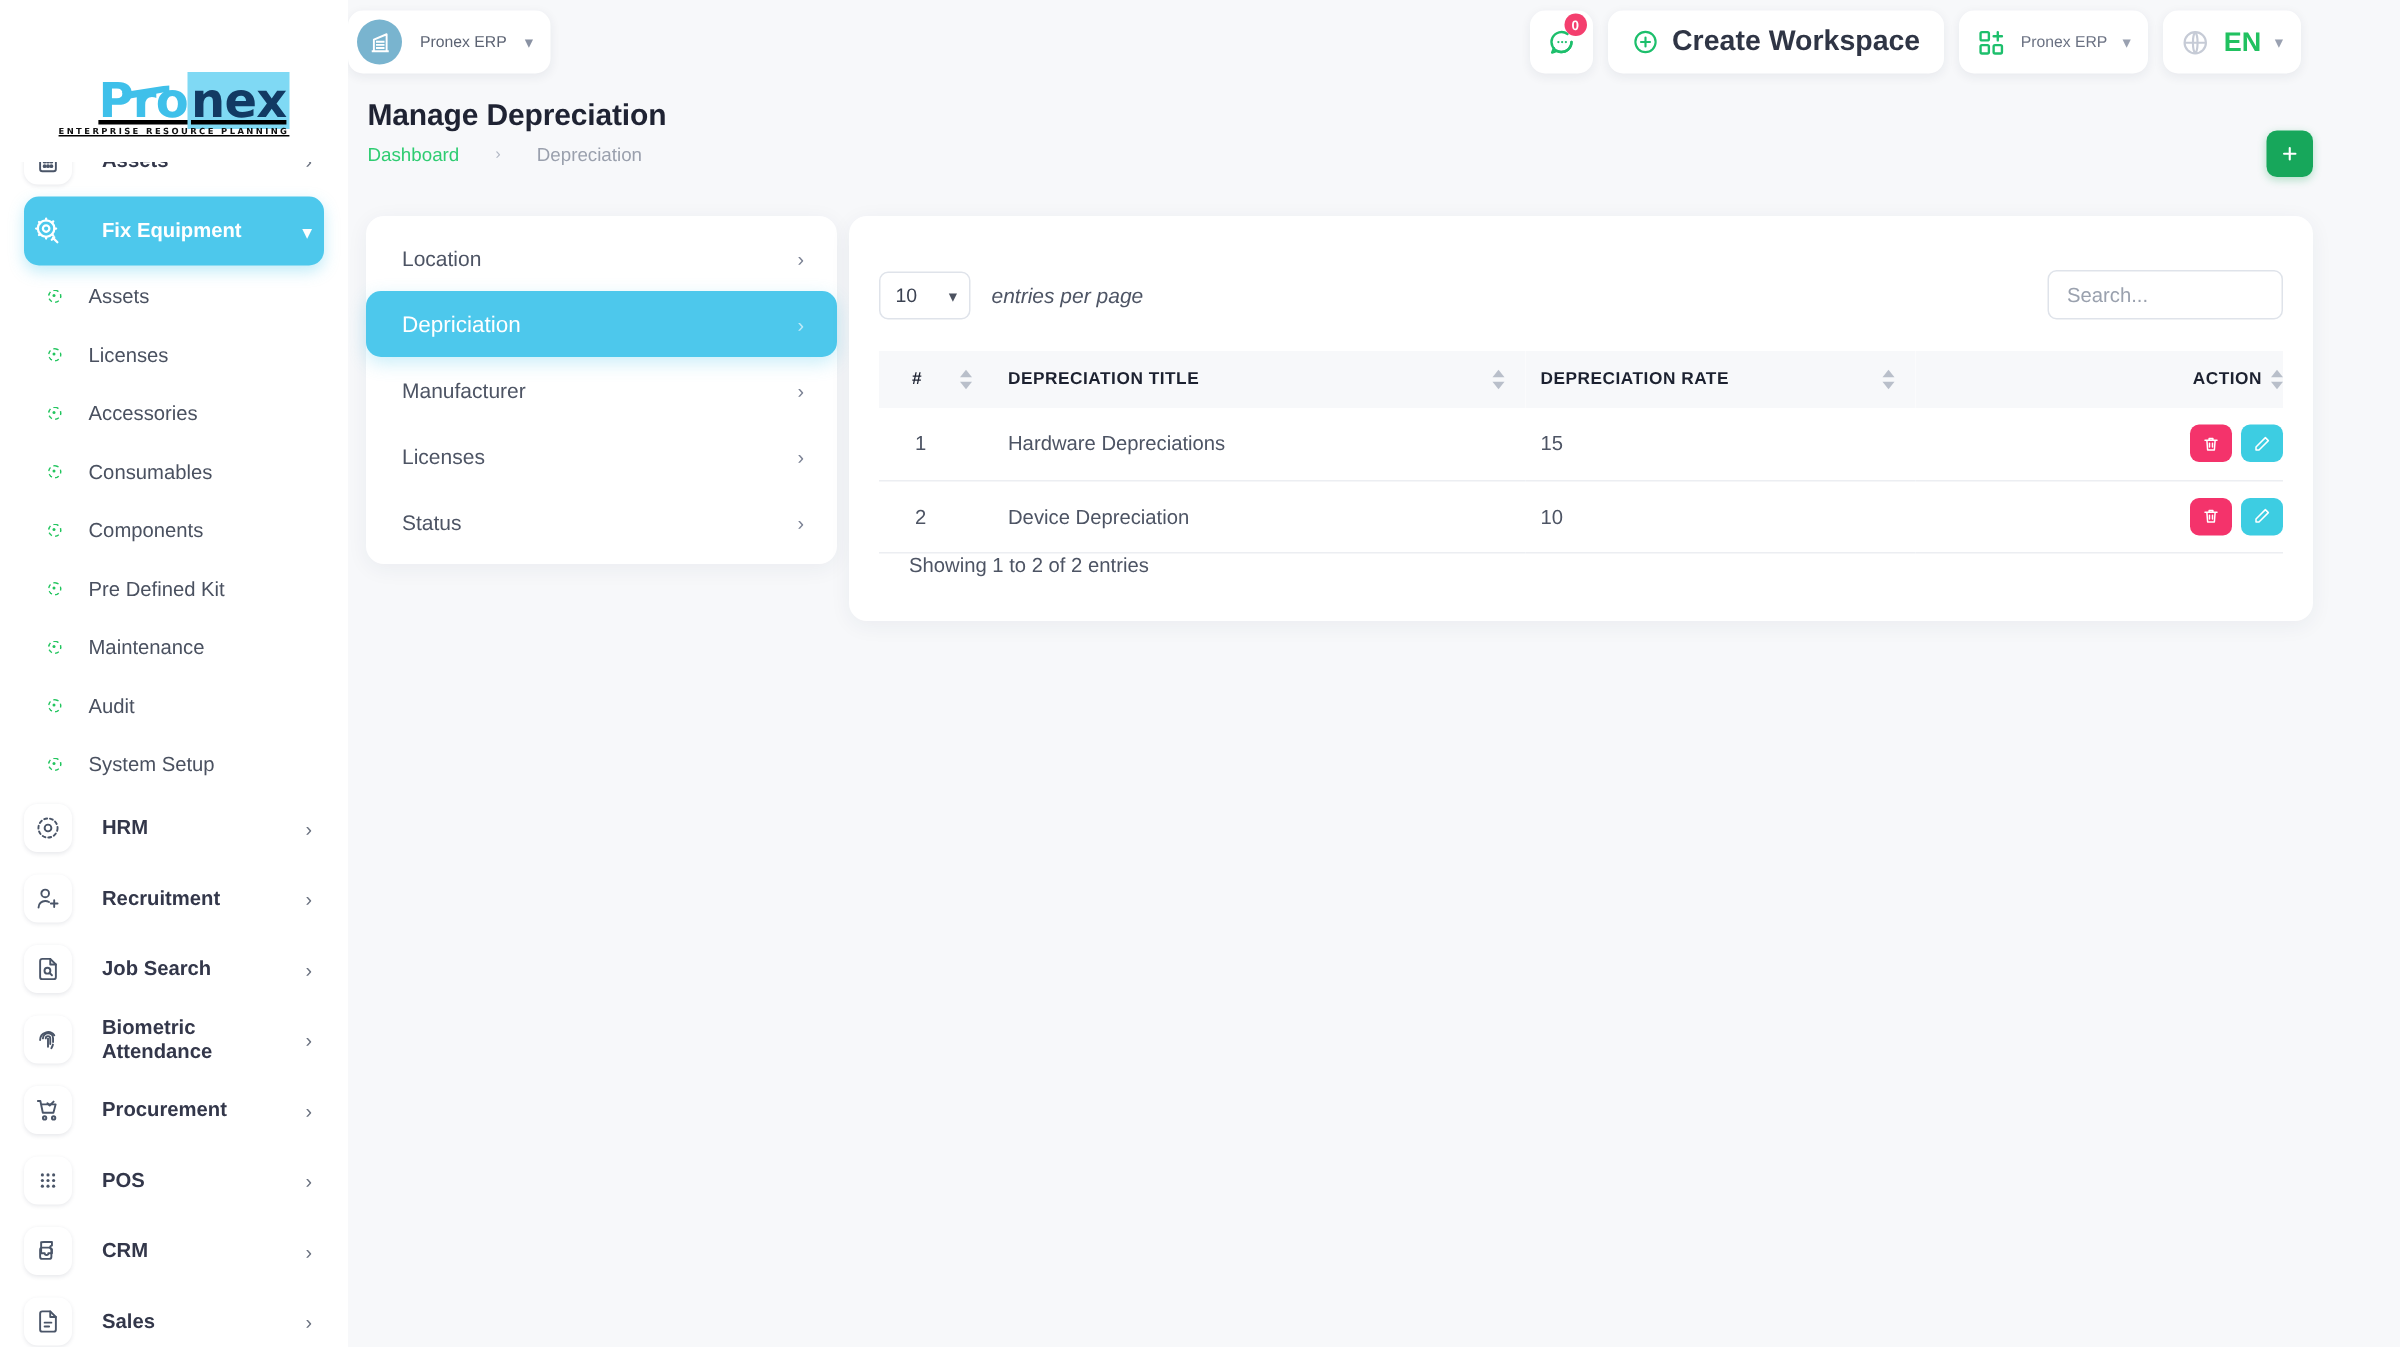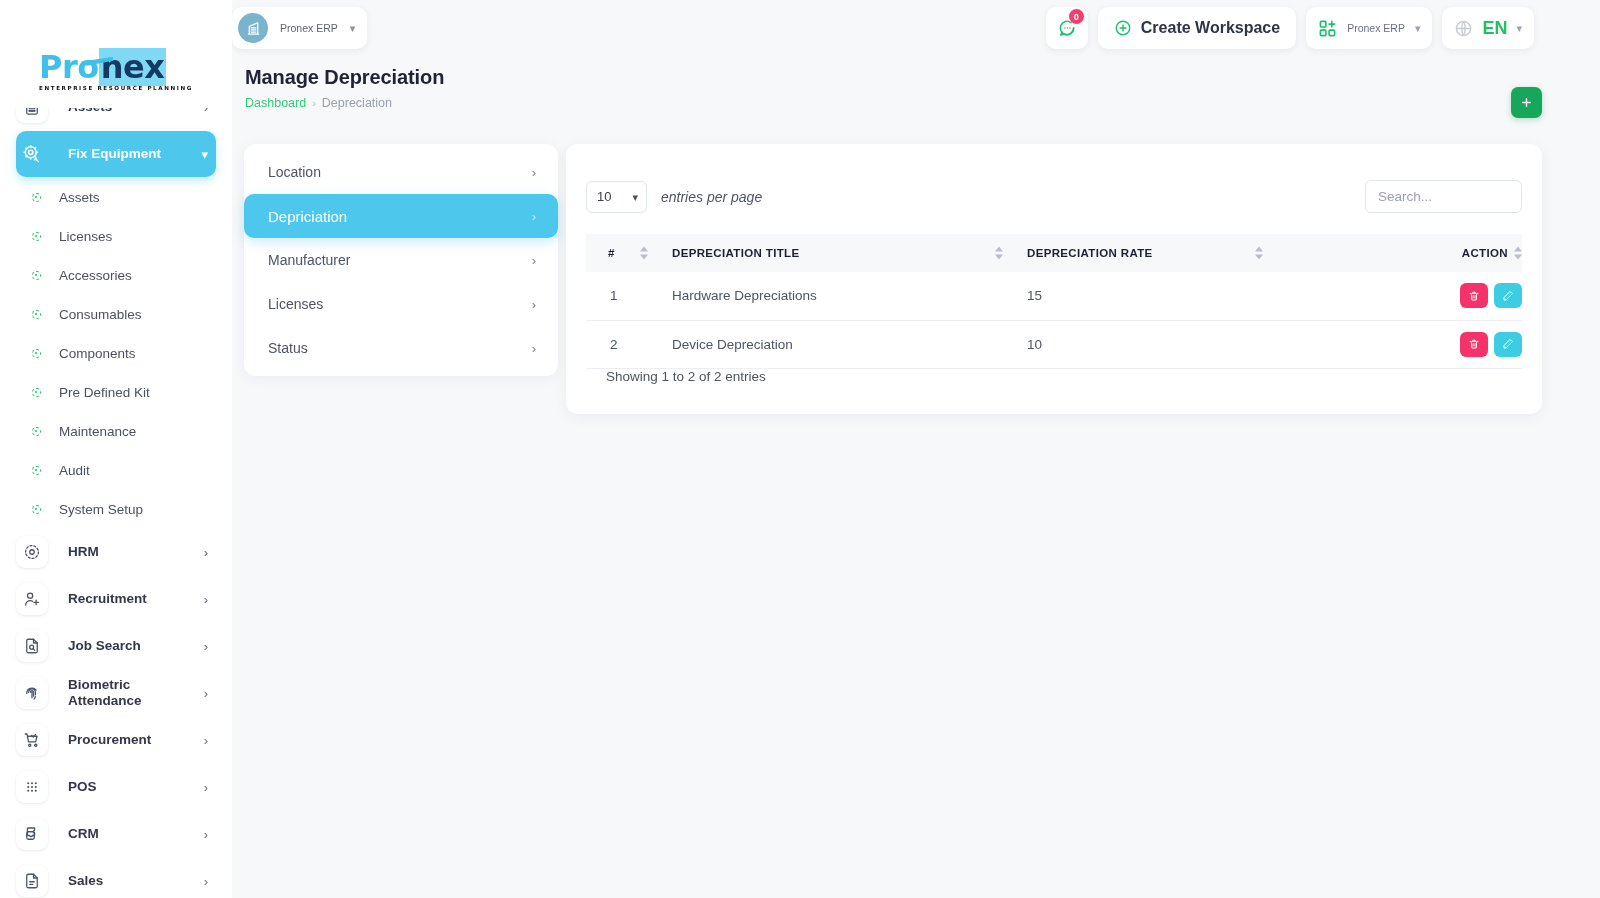--- a/index.html
+++ b/index.html
@@ -25,21 +25,21 @@
     width: 232px;
   }
   .brand {
     position: absolute; left: 0; top: 34px;
     width: 232px; height: 74px;
     display: flex; align-items: center; justify-content: center;
     background: #ffffff;
     z-index: 3;
     pointer-events: none;
   }
-  .brand-logo { text-align: left; line-height: 1; }
+  .brand-logo { text-align: right; line-height: 1; text-decoration: underline; }
   .brand-word {
     font-size: 32px; font-weight: 700; letter-spacing: -0.5px;
     font-family: "DejaVu Sans", sans-serif;
   }
   .brand-pro { color: #3fc0ea; }
   .brand-nex { color: #123a63; background: #7fd9f4; padding: 0 2px; }
   .brand-sub {
     font-size: 5.6px; letter-spacing: 1.6px; color: #111;
     font-weight: 700; margin-top: 3px;
     font-family: "DejaVu Sans", sans-serif;
@@ -137,33 +137,33 @@
     display:flex; align-items:center; cursor: pointer;
   }
   .tb-chat { width: 42px; justify-content: center; position: relative; }
   .badge {
     position: absolute; right: 4px; top: 2px;
     background:#f43f6e; color:#fff; border-radius: 50%;
     width: 15px; height: 15px; font-size: 9px; font-weight:700;
     display:flex; align-items:center; justify-content:center;
   }
   .tb-create { padding: 0 16px; gap: 9px; }
-  .tb-create .lbl { font-size: 16px; color:#2f3545; font-weight: 600; }
+  .tb-create .lbl { font-size: 19px; color:#2f3545; font-weight: 600; }
   .tb-ws { padding: 0 12px; gap: 10px; }
   .tb-ws .lbl { font-size: 10.5px; color:#6a7182; }
   .tb-lang { padding: 0 12px; gap: 9px; }
   .tb-lang .lbl { font-size: 18px; color:#21c160; font-weight: 700; }
   .tb-chev { color:#9aa1b1; font-size: 11px; }
 
   
   #page-head { position: absolute; left: 245px; top: 66px; }
   #page-title {
     font-size: 20px; font-weight: 700; color: #1f2333; letter-spacing: -0.1px;
   }
-  #breadcrumb { margin-top: 7px; font-size: 12.5px; display:flex; align-items:center; gap:6px; }
+  #breadcrumb { margin-top: 7px; font-size: 12.5px; display:flex; align-items:center; gap:24px; }
   #breadcrumb .crumb-link { color: #2ecc71; cursor: pointer; }
   #breadcrumb .crumb-sep { color:#b3b9c5; font-size: 11px; }
   #breadcrumb .crumb-cur { color: #9aa0ad; }
 
   #add-btn {
     position: absolute; right: 58px; top: 87px;
     width: 31px; height: 31px; border-radius: 7px;
     background: #17a75b; color:#fff;
     display:flex; align-items:center; justify-content:center;
     font-size: 17px; line-height: 1; cursor:pointer; border: none;

